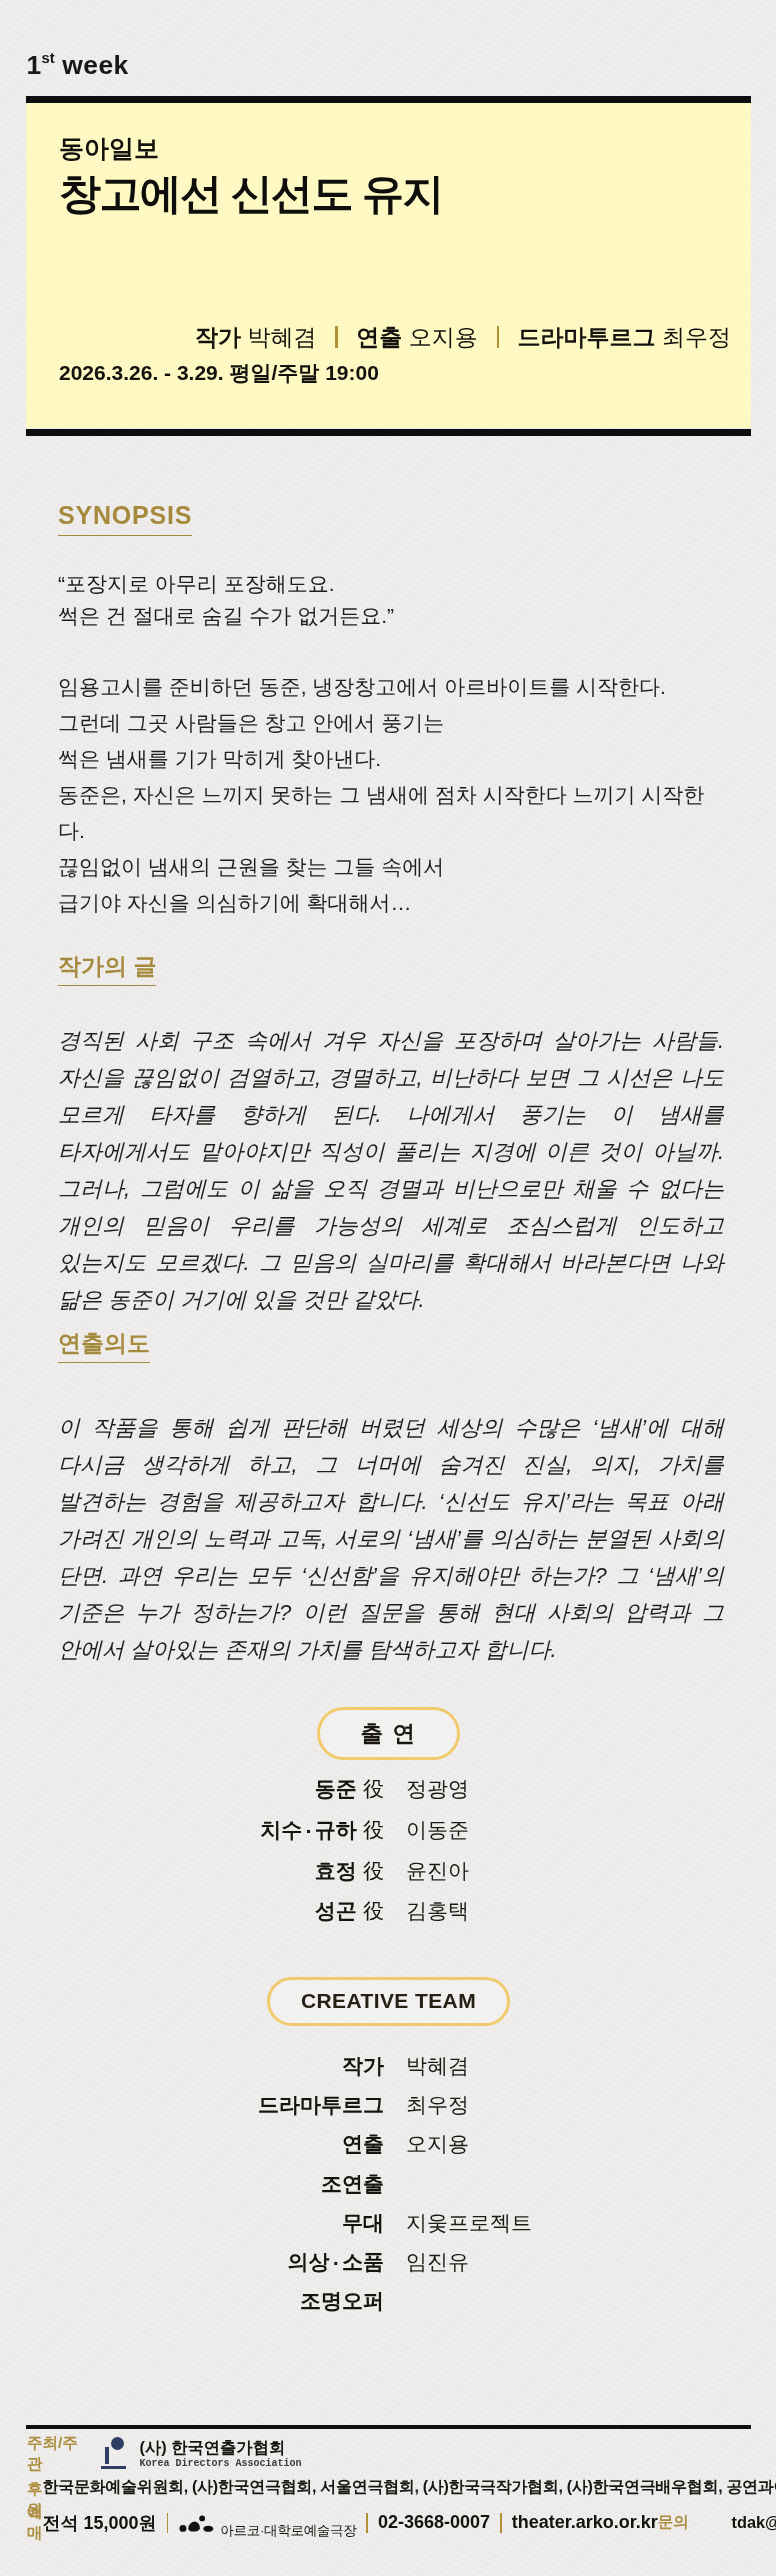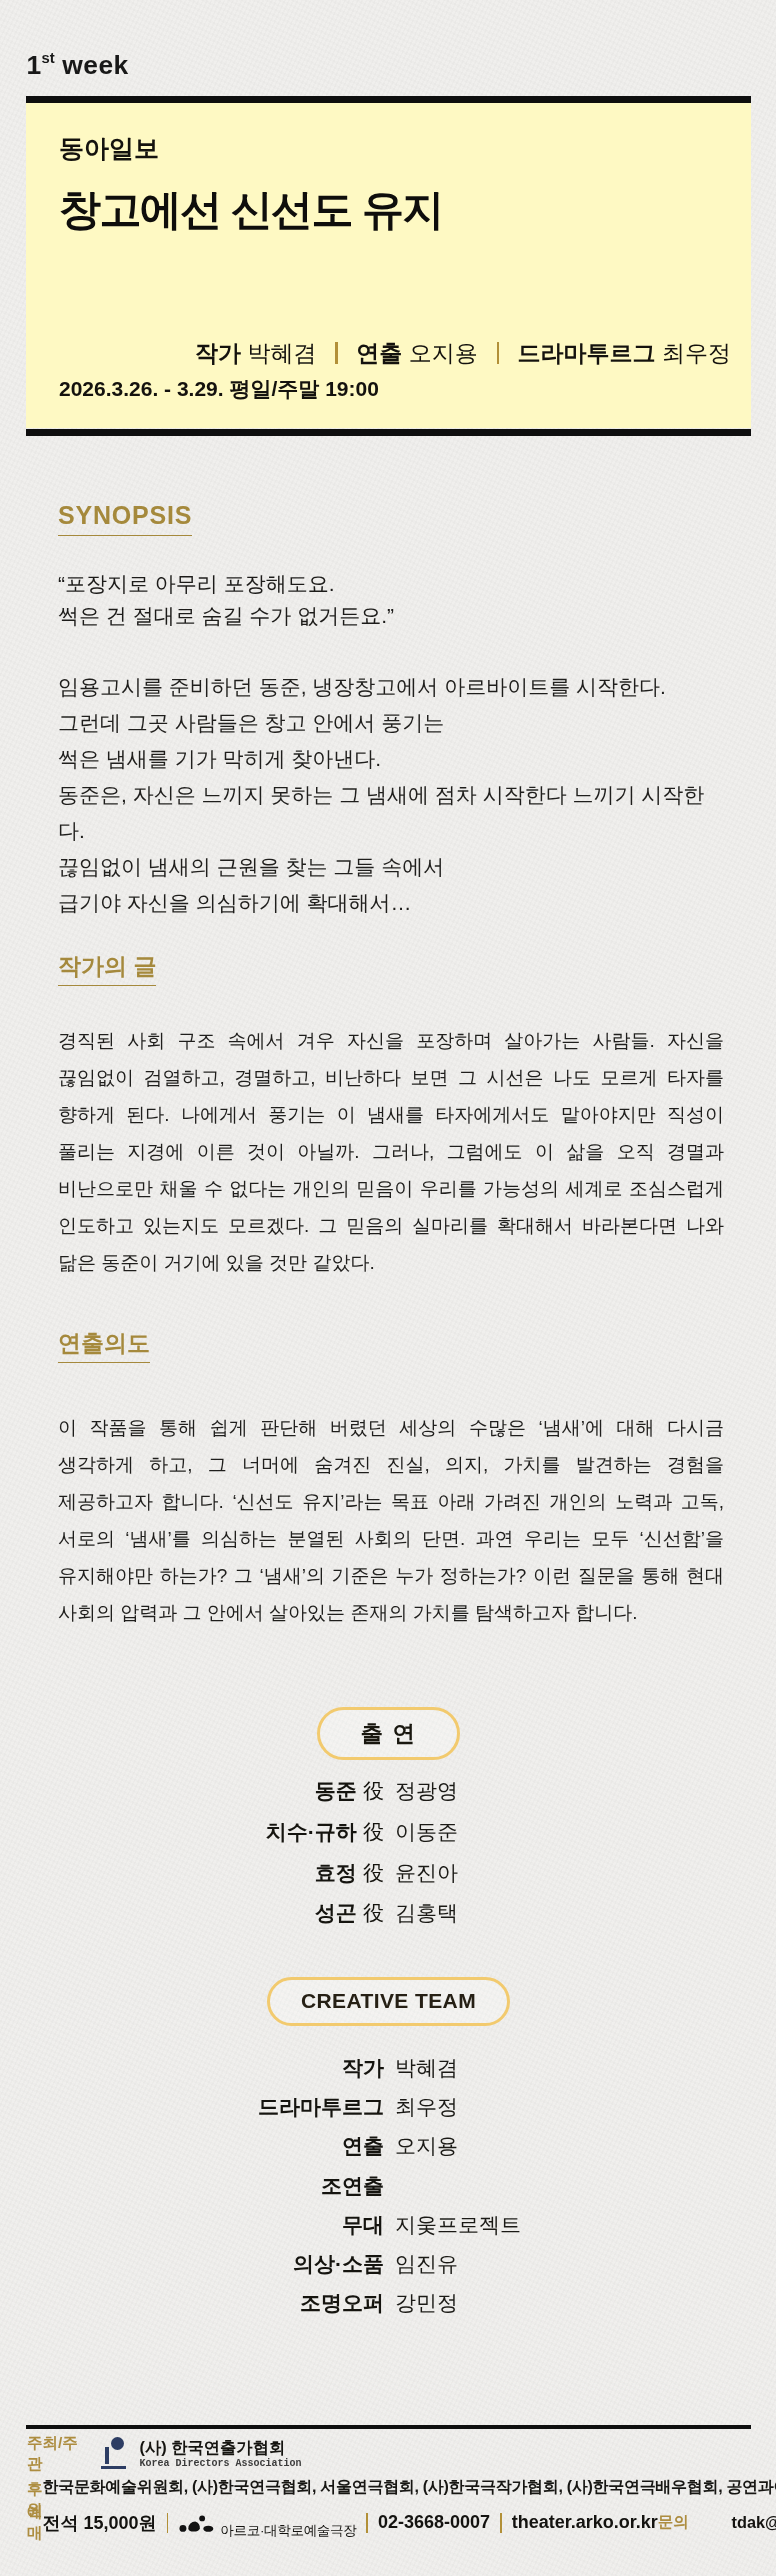--- a/index.html
+++ b/index.html
@@ -17,50 +17,50 @@
   
   .week-label{top:50px;left:26.4px;font-size:26.4px;font-weight:700;letter-spacing:0.4px;color:#181818;}
   .week-label sup{font-size:14.8px;vertical-align:11px;letter-spacing:0;}
 
   .bar{left:26px;width:725px;background:#0e0e0e;}
   .bar-top{top:96px;height:7.8px;}
   .bar-bottom{top:429px;height:7px;}
 
   .hero{top:103px;left:26px;width:725px;height:325px;background:#fef9c3;box-sizing:border-box;padding:29.5px 20px 0 33px;}
   .hero-publisher{font-size:25px;font-weight:700;color:#14120e;line-height:31px;}
-  .hero-title{font-size:42px;font-weight:800;letter-spacing:-1.6px;color:#0f0e0c;line-height:48px;margin-top:22px;}
+  .hero-title{font-size:42px;font-weight:800;letter-spacing:-1.6px;color:#0f0e0c;line-height:48px;margin-top:6px;}
   .hero-credits{margin-top:103px;text-align:right;font-size:23px;color:#14120e;line-height:33px;}
   .hero-credits .role{font-weight:800;}
   .hero-credits .sep{display:inline-block;width:2.3px;height:22px;background:#b29038;margin:0 12.4px;vertical-align:-3.1px;}
   .hero-date{margin-top:3px;text-align:left;font-size:21px;font-weight:600;color:#14120e;line-height:31px;}
 
   
   .sec-heading{display:inline-block;color:#a5893c;font-weight:700;border-bottom:1.6px solid #a5893c;padding-bottom:5.4px;line-height:1.1;}
   .syn-h{font-size:25px;letter-spacing:0.8px;}
   .kor-h{font-size:23px;letter-spacing:0;}
 
   .content{left:58px;width:666px;}
 
   .quote{top:568px;font-size:21px;font-weight:500;line-height:32px;color:#1c1b19;}
   .syn-body{top:669px;font-size:21px;line-height:36px;color:#1f1e1c;}
 
-  .para{font-size:19px;line-height:37px;color:#1f1e1c;text-align:justify;word-break:keep-all;}
+  .para{font-size:22px;line-height:37px;color:#1f1e1c;text-align:justify;word-break:keep-all;font-style:italic;}
   .writers-body{top:1022px;}
   .directors-body{top:1409px;}
 
   
   .pill{left:0;width:777px;text-align:center;}
   .pill-inner{display:inline-block;border:3.1px solid #f2ca6e;border-radius:26.4px;background:rgba(255,255,255,0.25);
     font-weight:700;color:#19170f;}
   .cast-pill .pill-inner{font-size:22.5px;padding:7.8px 40px;letter-spacing:1.6px;}
   .team-pill .pill-inner{font-size:21px;padding:9.3px 31px;letter-spacing:0.4px;color:#262015;}
 
   
   .duo-list{left:0;width:777px;}
-  .duo-row{display:grid;grid-template-columns:384px 1fr;column-gap:11px;align-items:baseline;}
+  .duo-row{display:grid;grid-template-columns:384px 1fr;column-gap:22px;align-items:baseline;font-family:Liberation Mono, monospace;}
   .duo-role{text-align:right;font-size:21px;font-weight:800;color:#15140f;}
   .duo-role .suffix{font-weight:400;margin-left:6.2px;}
   .duo-name{text-align:left;font-size:21px;font-weight:400;color:#1b1a16;}
   .cast-list .duo-row{margin-bottom:14.8px;line-height:26px;}
   .team-list .duo-row{margin-bottom:13.2px;line-height:26px;}
 
   
   .footer-rule{top:2425px;height:3.9px;}
   .f-label{color:#ad8d40;font-weight:700;font-size:15.5px;}
   .footer-row{left:27px;width:738px;display:flex;align-items:center;}
@@ -179,21 +179,20 @@
   <div class="duo-row">
     <div class="duo-role">무대</div>
     <div class="duo-name">지웆프로젝트</div>
   </div>
   <div class="duo-row">
     <div class="duo-role">의상·소품</div>
     <div class="duo-name">임진유</div>
   </div>
   <div class="duo-row">
     <div class="duo-role">조명오퍼</div>
-    <div class="duo-name">강민정</div>
   </div>
 </div>
 
 <div class="abs bar footer-rule"></div>
 
 <div class="abs footer-row f-host">
   <div class="f-label">주최/주관</div>
   <div class="host-logo">
     <div class="kda-icon">
       <div class="head"></div>

